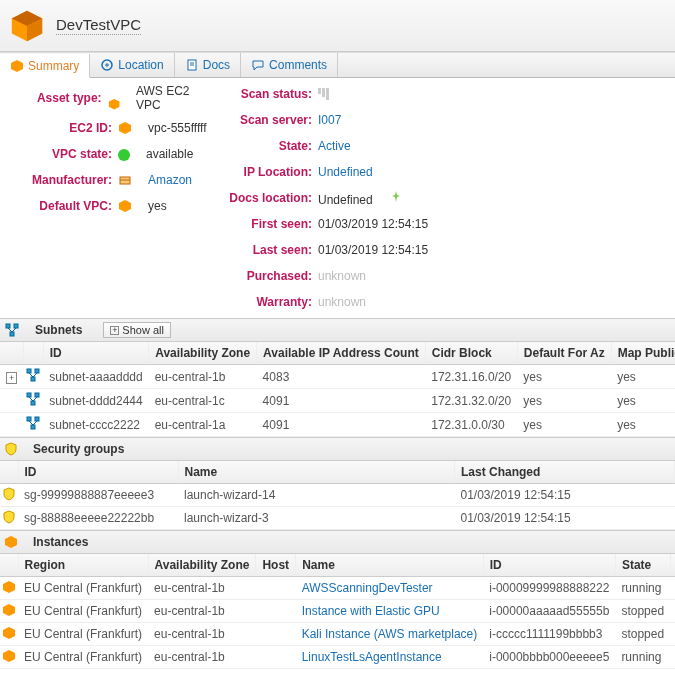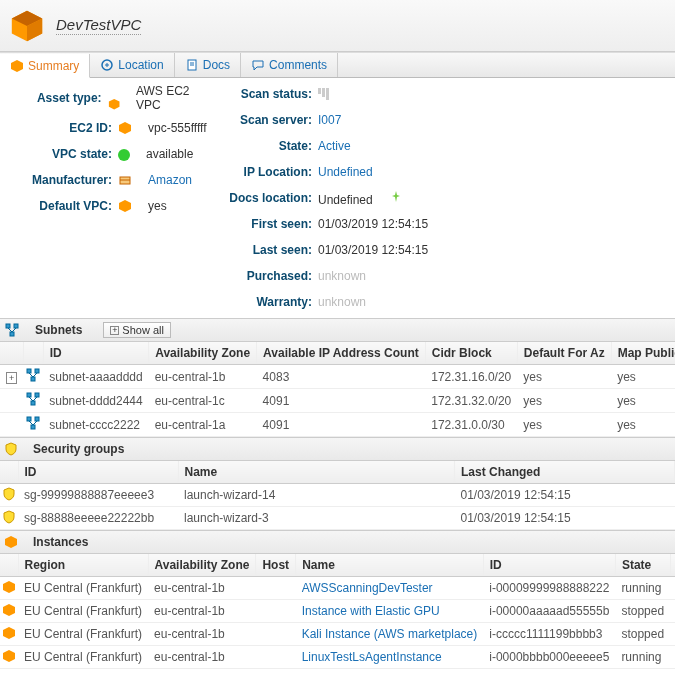--- a/index.html
+++ b/index.html
@@ -11,21 +11,20 @@
     width: 675px;
     background: #fff;
   }
   .header {
     display: flex;
     align-items: center;
     padding: 6px 8px;
     background: linear-gradient(#f9f9f9,#eee);
     border-bottom: 1px solid #ccc;
     height: 52px;
-    font-style: italic;
   }
   .aws-logo {
     width: 38px; height: 38px;
     margin-right: 10px;
   }
   .page-title {
     font-size: 15px;
     color: #333;
     border-bottom: 1px dotted #999;
     padding-bottom: 1px;
@@ -64,21 +63,21 @@
   .kv {
     display: flex;
     align-items: center;
     margin-bottom: 6px;
     min-height: 20px;
   }
   .kv .k {
     width: 110px;
     text-align: right;
     font-weight: bold;
-    color: #0c4a6e;
+    color: #be185d;
     padding-right: 6px;
   }
   .kv .v { color: #333; display:flex; align-items:flex-end; gap:16px;}
   .kv .v.link { color: #1a6fb4; cursor:pointer; }
   .kv .v.gray { color: #bbb; }
   .scan-bars { display:inline-flex; gap:1px; }
   .scan-bars span { width:3px; background:#ccc;}
   .section-hdr {
     display:flex;
     align-items:center;

